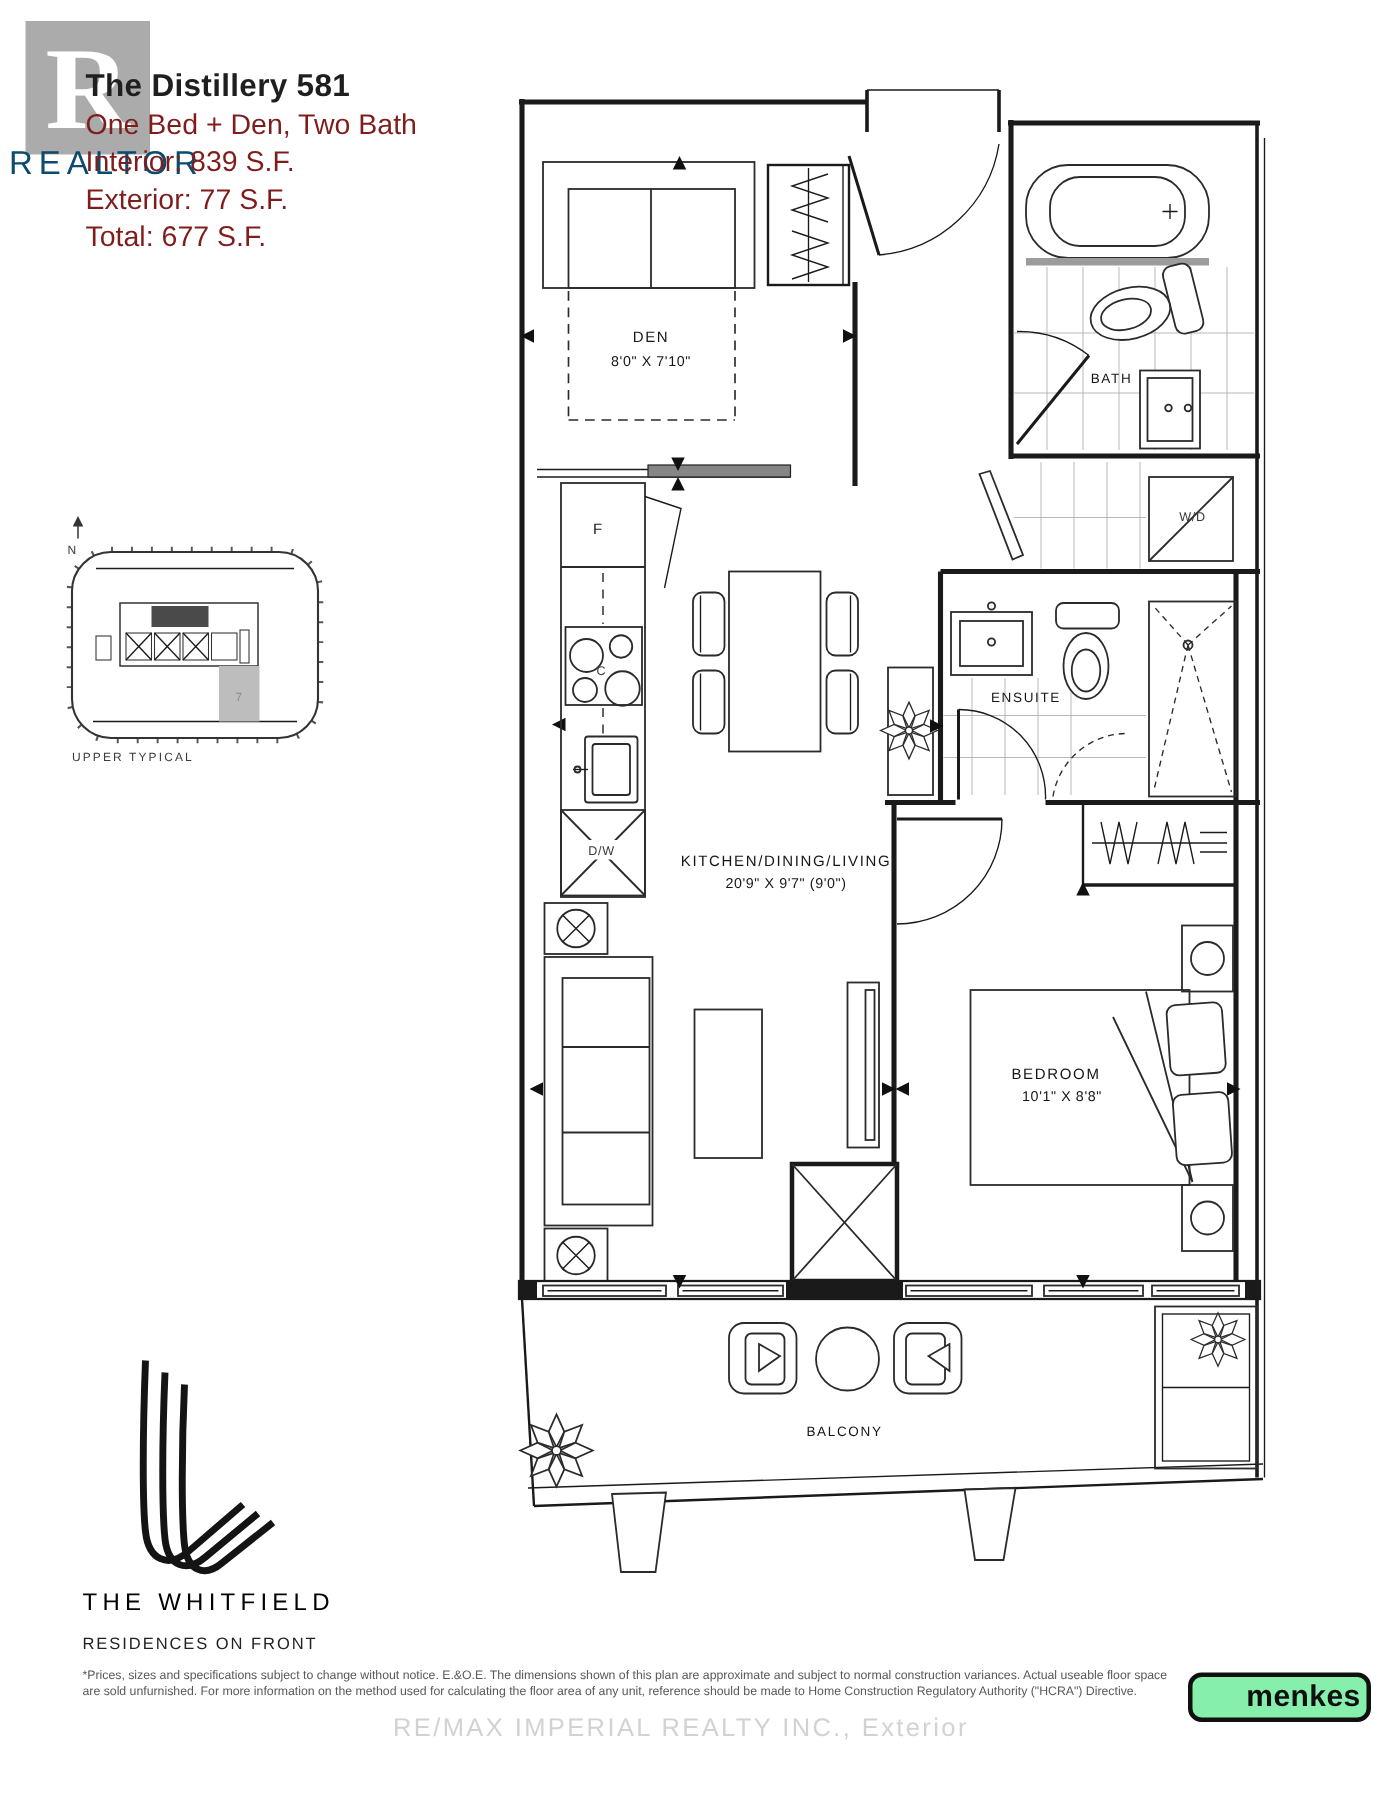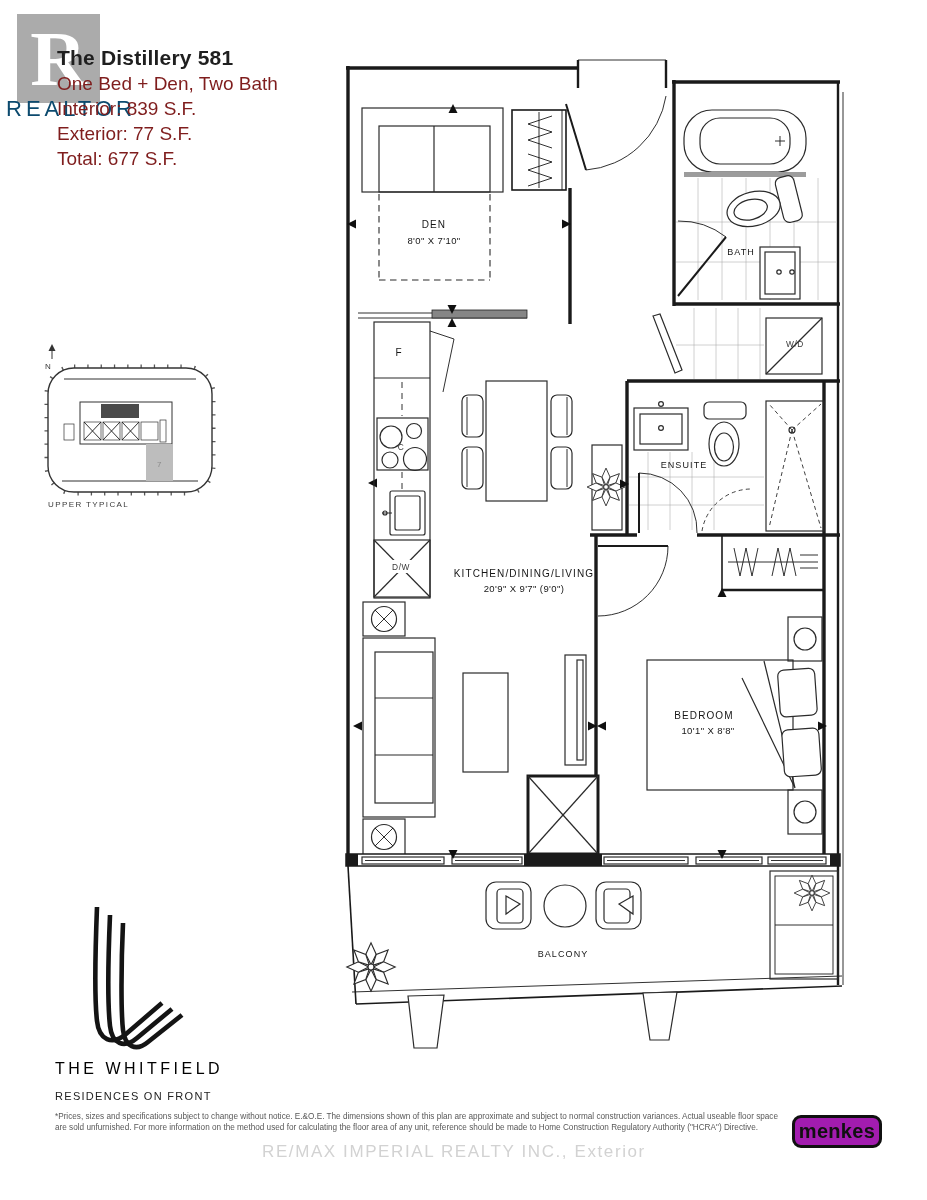--- a/index.html
+++ b/index.html
@@ -29,21 +29,21 @@
   text.dm{font-family:"Liberation Sans",sans-serif;font-size:9.5px;fill:#161616;letter-spacing:0.4px;text-anchor:middle;}
   text.sm{font-family:"Liberation Sans",sans-serif;font-size:8.4px;fill:#3a3a3a;letter-spacing:0.5px;text-anchor:middle;}
   text.kp{font-family:"Liberation Sans",sans-serif;font-size:8px;fill:#3a3a3a;letter-spacing:1.4px;}
   
   #whit-name{position:absolute;left:55px;top:1060px;font-size:16px;letter-spacing:3.5px;font-weight:500;color:#000000;z-index:3;}
   #whit-tag{position:absolute;left:55px;top:1090px;font-size:11px;letter-spacing:1.3px;font-weight:400;color:#222;z-index:3;}
   #remax{position:absolute;left:262px;top:1142px;font-size:17px;letter-spacing:1.6px;color:#d2d2d2;z-index:1;white-space:nowrap;}
   #disc{position:absolute;left:55px;top:1112px;z-index:2;color:#585858;font-size:8.2px;line-height:10.6px;}
   #disc div{white-space:nowrap;}
   #menkes{position:absolute;left:792px;top:1115px;width:84px;height:27px;border:3.5px solid #101010;border-radius:9px;
-          display:flex;align-items:center;justify-content:center;z-index:3;background:#a21caf;}
+          display:flex;align-items:center;justify-content:center;z-index:3;background:#86efac;padding-left:32px;}
   #menkes span{font-weight:700;font-size:20px;color:#101010;letter-spacing:0.3px;line-height:1;margin-top:-2px;}
 </style>
 </head>
 <body>
 
 <div id="page">
 
   <div id="realtor-box">
     <span>R</span>
   </div>

